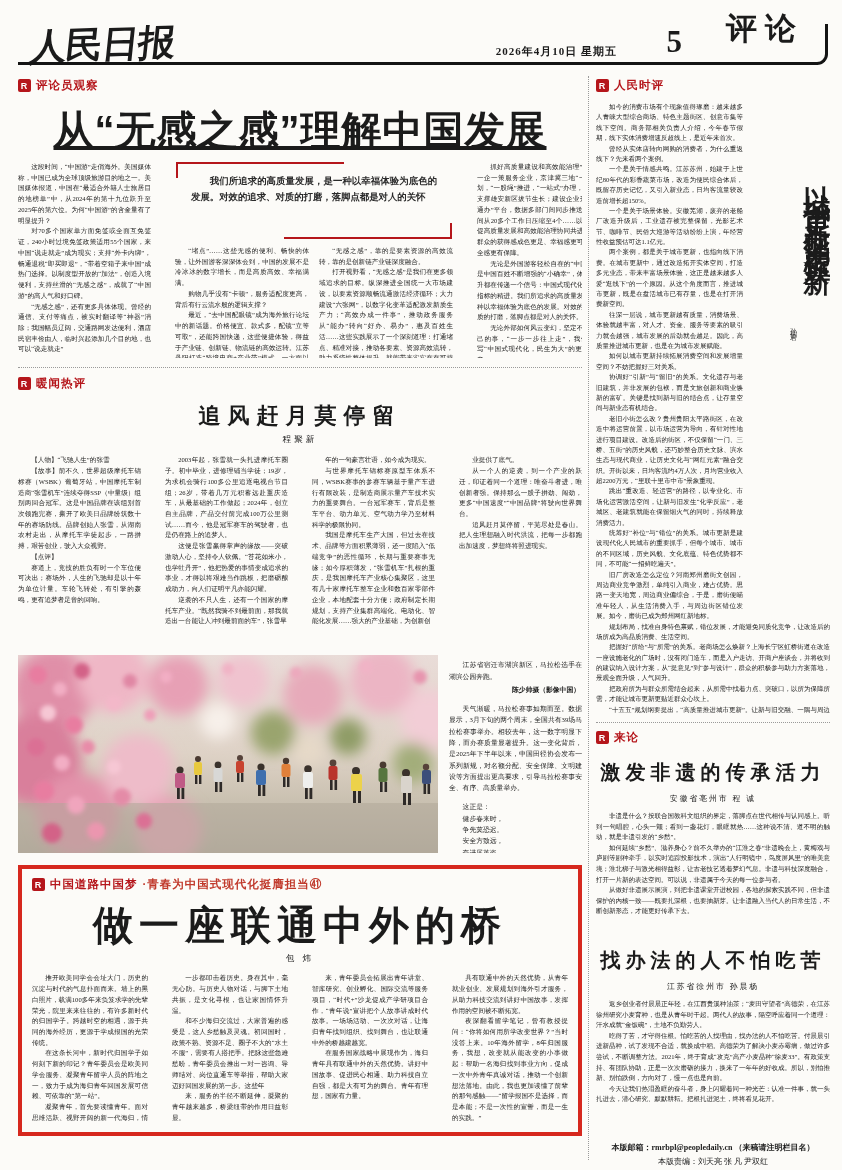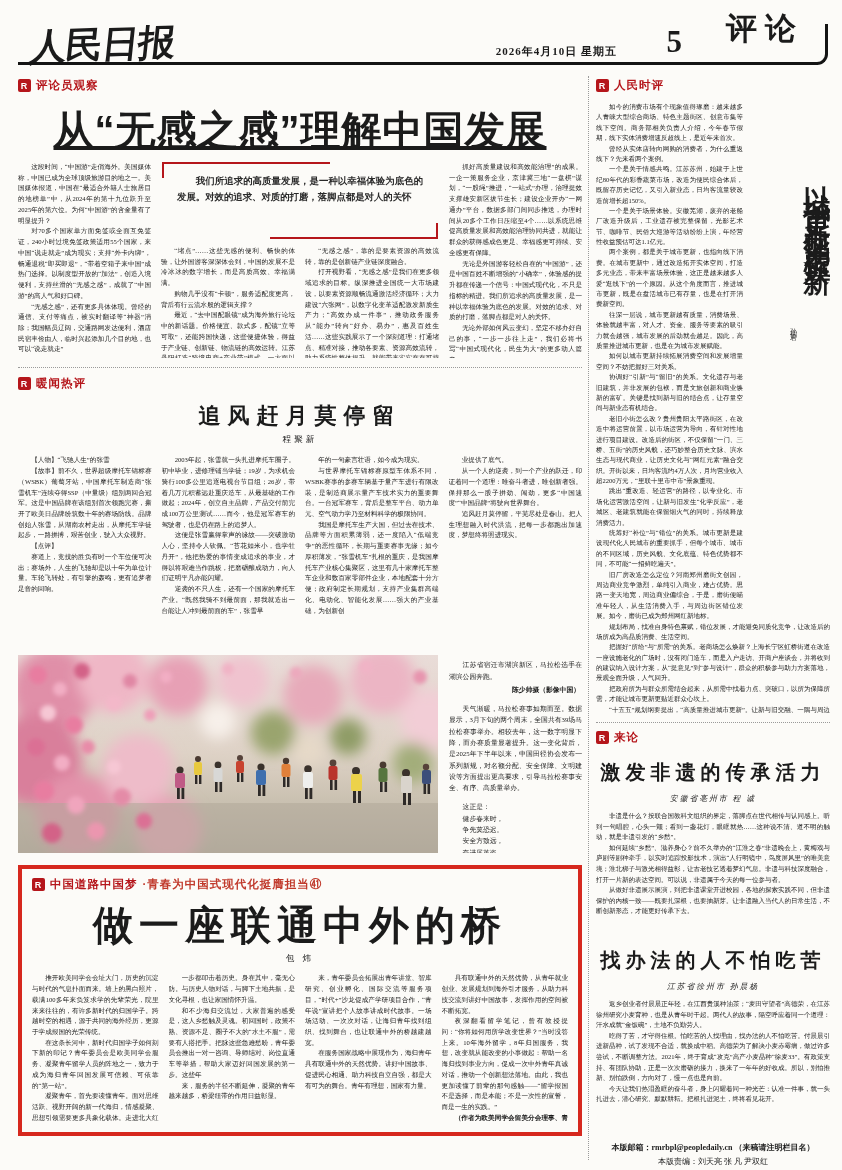--- a/index.html
+++ b/index.html
@@ -17,21 +17,21 @@
         border-right:3px solid #141414;border-bottom:3px solid #141414;border-bottom-right-radius:11px;}
   
   .seclabel{display:flex;align-items:center;gap:5px;
             font-family:"Liberation Sans","DejaVu Sans",sans-serif;
             font-weight:bold;font-size:11.5px;color:#b5161b;letter-spacing:1px;}
   .slog{width:13px;height:13px;background:#b5161b;color:#fff;border-radius:2px;flex:0 0 auto;
         display:flex;align-items:center;justify-content:center;font-size:9px;font-weight:bold;}
   .h-main{font-family:"Liberation Sans","DejaVu Sans",sans-serif;font-weight:900;
           text-align:center;line-height:1.15;}
   .byline{text-align:center;font-size:8.6px;letter-spacing:3px;color:#222;}
-  .cols{display:flex;gap:10px;overflow:hidden;}
+  .cols{display:flex;gap:24px;overflow:hidden;}
   .col{flex:1 1 0;overflow:hidden;}
   .bodytext{font-size:6.6px;line-height:1.63;text-align:justify;}
   .bodytext p{margin:0;text-indent:2em;}
   .dotsep{border-top:1px dotted #9a9a9a;height:0;}
   .vdot{position:absolute;left:588px;top:76px;bottom:10px;border-left:1px dotted #9a9a9a;}
   
   .leftzone{position:absolute;left:18px;top:78px;width:564px;}
   .ob-title{font-size:40px;letter-spacing:1px;margin:14px 0 8px;text-decoration:underline;}
   .ob-body{height:196px;margin-top:9px;}
   .obcol{width:133px;flex:0 0 133px;}
@@ -60,21 +60,21 @@
   .rightzone{position:absolute;left:596px;top:78px;width:234px;}
   .sp-body{height:612px;overflow:hidden;margin-top:9px;font-size:6.5px;line-height:1.6;text-align:justify;}
   .sp-body p{margin:0;text-indent:2em;}
   .vblock{float:right;width:80px;height:436px;margin:62px 0 8px 7px;
           display:flex;justify-content:flex-end;overflow:hidden;}
   .vby{writing-mode:vertical-rl;font-size:7px;letter-spacing:3px;margin:158px 5px 0 0;color:#333;}
   .vtitle{writing-mode:vertical-rl;font-family:"Liberation Sans","DejaVu Sans",sans-serif;
           font-weight:900;font-size:27px;letter-spacing:9px;line-height:1;}
   .ll-title{font-size:20px;letter-spacing:5px;margin:14px 0 7px;font-weight:900;text-align:center;
             font-family:"Liberation Sans","DejaVu Sans",sans-serif;}
-  .ll-byline{text-align:center;font-size:7.8px;letter-spacing:2px;margin-bottom:7px;color:#222;font-style:italic;}
+  .ll-byline{text-align:center;font-size:7.8px;letter-spacing:2px;margin-bottom:7px;color:#222;}
   .ll-body{font-size:6.5px;line-height:1.63;text-align:justify;overflow:hidden;}
   .ll-body p{margin:0;text-indent:2em;}
   .footerblock{margin-top:14px;text-align:center;font-size:8px;line-height:1.8;}
   .footerblock .mb{font-weight:bold;}
 </style>
 </head>
 <body>
 
 <div class="page">
 

